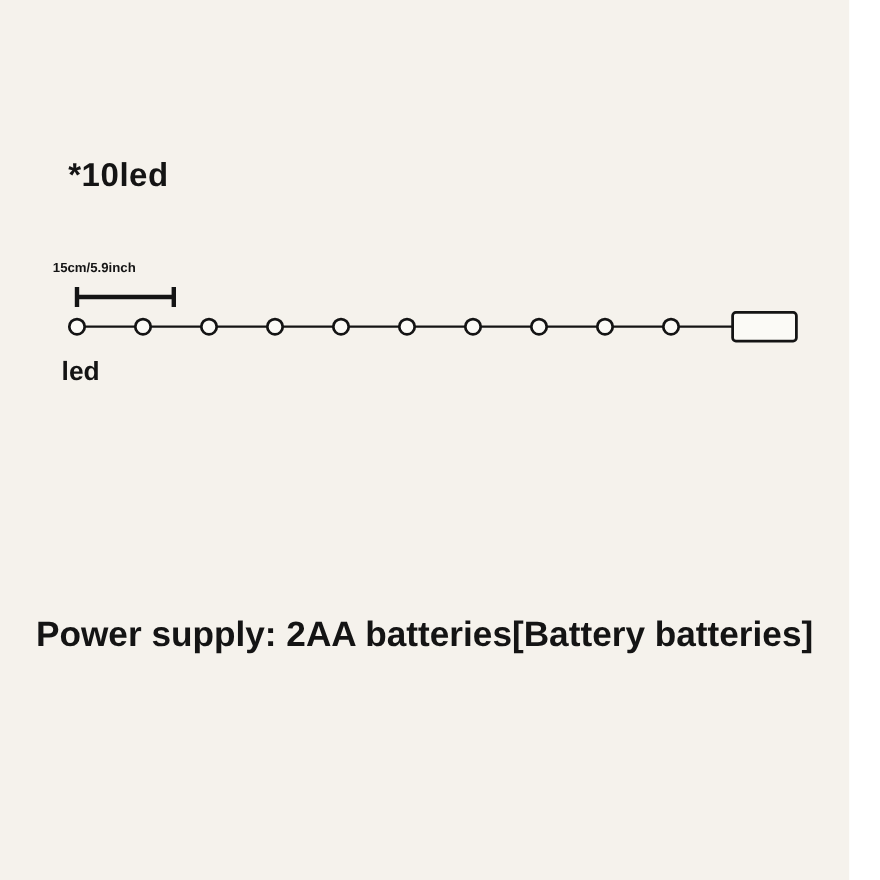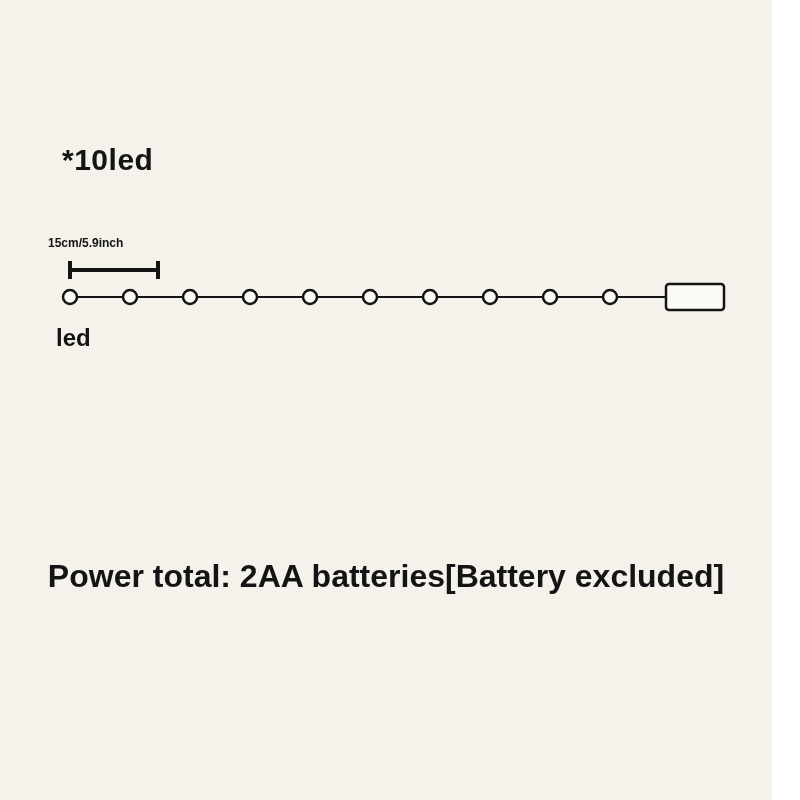--- a/index.html
+++ b/index.html
@@ -76,15 +76,15 @@
         <circle cx="610" cy="42" r="7" class="led-circle"></circle>
       </g>
 
     <rect class="battery-box-rect" x="666" y="29" width="58" height="26" rx="3"></rect>
   </svg>
 
   <div class="label led-label">led</div>
 
 
 
-  <div class="label power-supply-label">Power total: 2AA batteries[Battery excluded]</div>
+  <div class="label power-supply-label">Power supply: 2AA batteries[Battery batteries]</div>
 
 </div>
 
 </body></html>

